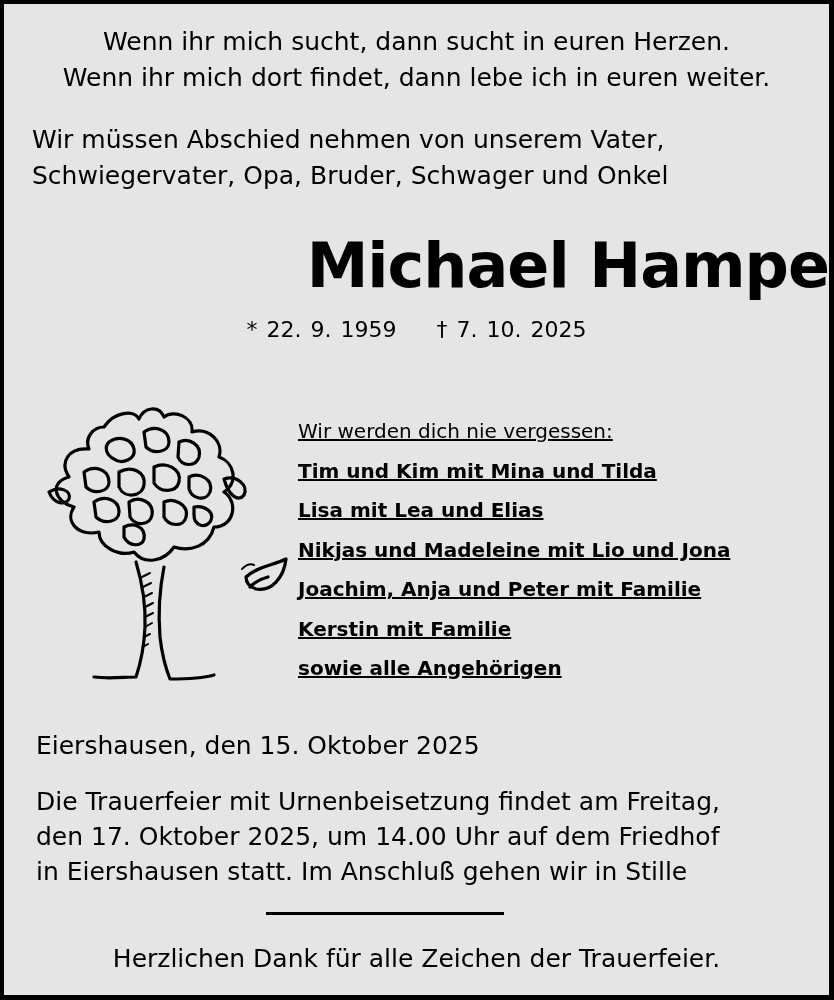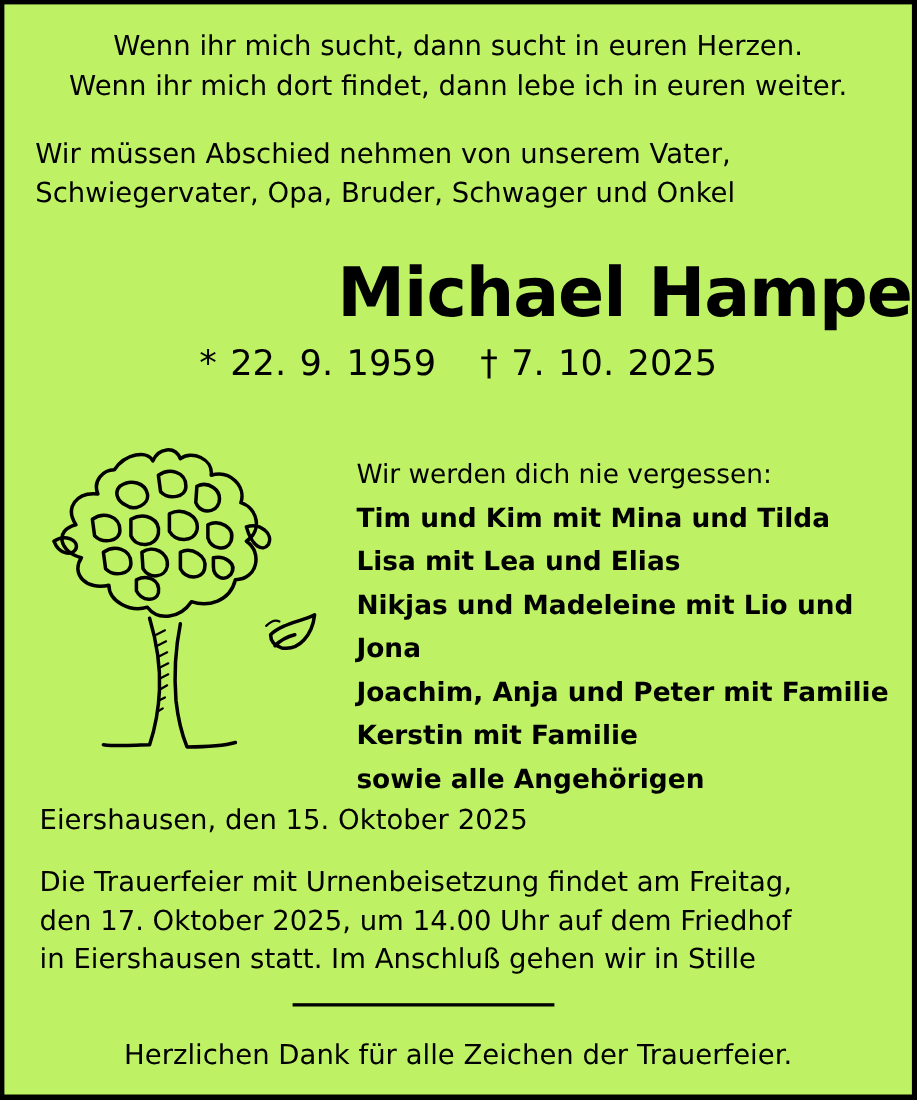--- a/index.html
+++ b/index.html
@@ -1,30 +1,30 @@
 <!DOCTYPE html>
 <html><head>
 <meta charset="utf-8">
 <style>
   html, body { margin: 0; padding: 0; background: #000; }
   body { width: 834px; height: 1000px; position: relative; overflow: hidden; }
   .frame {
     position: absolute; left: 4px; top: 4px; width: 825px; height: 991px;
-    background: #bef264; color: #000;
+    background: #e5e5e5; color: #000;
     font-family: "DejaVu Sans", sans-serif;
   }
   .abs { position: absolute; }
   .center { left: 0; right: 0; text-align: center; }
   .motto { font-size: 25px; line-height: 36px; top: 20px; }
   .intro { left: 28px; top: 118px; font-size: 25px; line-height: 36px; }
   .name { top: 222px; font-size: 62px; font-weight: bold; letter-spacing: -1px; line-height: 80px; text-align: right; }
-  .dates { top: 306px; font-size: 32px; line-height: 40px; word-spacing: 2px; }
+  .dates { top: 306px; font-size: 22px; line-height: 40px; word-spacing: 2px; }
   .dates .gap { display: inline-block; width: 40px; }
   .tree { left: 20px; top: 383px; width: 270px; height: 300px; }
-  .mourners { left: 320px; top: 408px; font-size: 24px; line-height: 39.5px; }
+  .mourners { left: 294px; top: 408px; font-size: 20px; line-height: 39.5px; text-decoration: underline; }
   .mourners .lead { font-weight: normal; }
   .mourners .m { font-weight: bold; }
   .place { left: 32px; top: 724px; font-size: 25px; line-height: 36px; text-align: right; }
   .service { left: 32px; top: 780px; font-size: 25px; line-height: 35px; width: 740px; }
   .rule { left: 262px; top: 908px; width: 238px; height: 3px; background: #000; }
   .thanks { top: 937px; font-size: 25px; line-height: 36px; }
   .thanks b { font-weight: normal; }
 </style>
 </head>
 <body>

